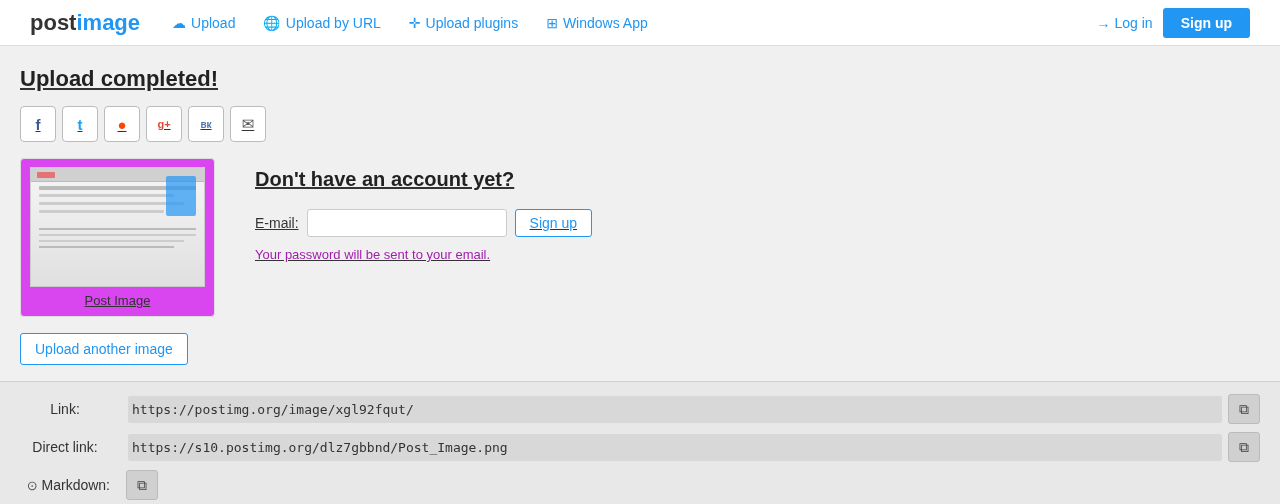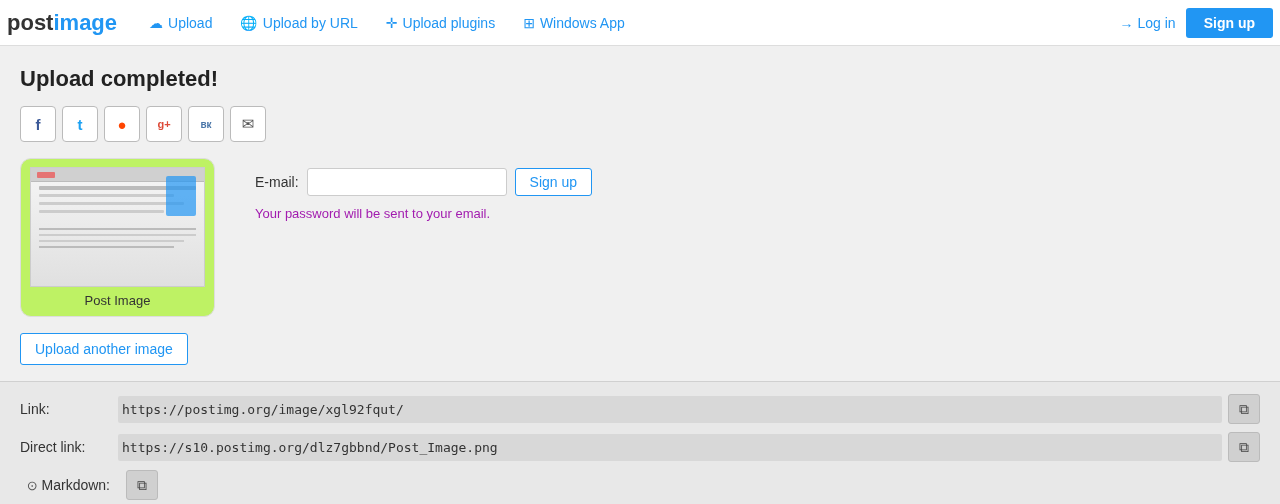--- a/index.html
+++ b/index.html
@@ -4,21 +4,21 @@
   <style>
     * { box-sizing: border-box; margin: 0; padding: 0; }
     body { font-family: Arial, sans-serif; font-size: 14px; background: #f0f0f0; color: #333; }
 
     
     .header {
       background: #fff;
       border-bottom: 1px solid #ddd;
       display: flex;
       align-items: center;
-      padding: 0 7px;
+      padding: 0 30px;
       height: 46px;
     }
     .logo {
       display: flex;
       align-items: center;
       margin-right: 20px;
       text-decoration: none;
     }
     .logo-post { color: #333; font-size: 22px; font-weight: bold; }
     .logo-image { color: #2196f3; font-size: 22px; font-weight: bold; }
@@ -48,21 +48,21 @@
       color: #fff;
       border: none;
       padding: 7px 18px;
       border-radius: 3px;
       font-size: 14px;
       cursor: pointer;
       font-weight: bold;
     }
 
     
-    .main { padding: 20px 28px 0 20px; }
+    .main { padding: 20px 28px 0 20px; text-decoration: underline; }
     .upload-completed {
       font-size: 22px;
       font-weight: bold;
       color: #222;
       margin-bottom: 14px;
     }
 
     
     .social-row { display: flex; gap: 6px; margin-bottom: 16px; }
     .social-btn {
@@ -77,23 +77,23 @@
       cursor: pointer;
       font-size: 15px;
       color: #555;
     }
 
     
     .content-area { display: flex; align-items: flex-start; gap: 40px; margin-bottom: 16px; }
 
     
     .image-preview-box {
-      background: #bef264;
+      background: #d946ef;
       border: 1px solid #ddd;
-      border-radius: 11px;
+      border-radius: 4px;
       padding: 8px;
       width: 195px;
       min-height: 155px;
       display: flex;
       flex-direction: column;
       align-items: center;
     }
     .image-thumb {
       width: 175px;
       height: 120px;
@@ -183,26 +183,26 @@
 
     
     .links-section { background: #e8e8e8; padding: 12px 20px; }
     .link-row {
       display: flex;
       align-items: center;
       margin-bottom: 8px;
     }
     .link-row:last-child { margin-bottom: 0; }
     .link-label {
-      text-align: left;
+      text-align: center;
       width: 90px;
       min-width: 90px;
       color: #333;
       font-size: 14px;
-      margin-right: 8px;
+      margin-right: 18px;
     }
     .link-value-box {
       flex: 1;
       background: #d8d8d8;
       border: none;
       padding: 6px 4px;
       font-size: 13px;
       color: #333;
       border-radius: 2px;
       font-family: monospace;
@@ -316,20 +316,21 @@
           <div style="position:absolute;top:60px;left:8px;right:8px;height:2px;background:#bbb;"></div>
           <div style="position:absolute;top:66px;left:8px;right:8px;height:2px;background:#ccc;"></div>
           <div style="position:absolute;top:72px;left:8px;right:20px;height:2px;background:#ccc;"></div>
           <div style="position:absolute;top:78px;left:8px;right:30px;height:2px;background:#bbb;"></div>
         </div>
       </div>
       <div class="image-label">Post Image</div>
     </div>
 
     <div class="register-section">
+      <div class="register-title">Don't have an account yet?</div>
       <div class="email-row">
         <label class="email-label">E-mail:</label>
         <input class="email-input" type="email" style="">
         <button class="signup-form-btn">Sign up</button>
       </div>
       <div class="password-note">Your password will be sent to your email.</div>
     </div>
   </div>
 
   

